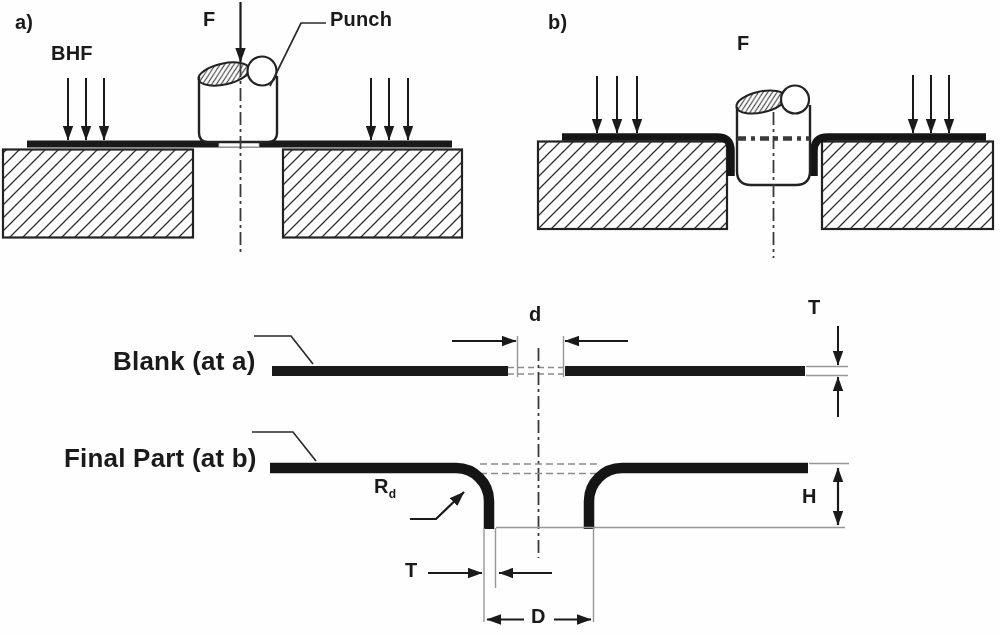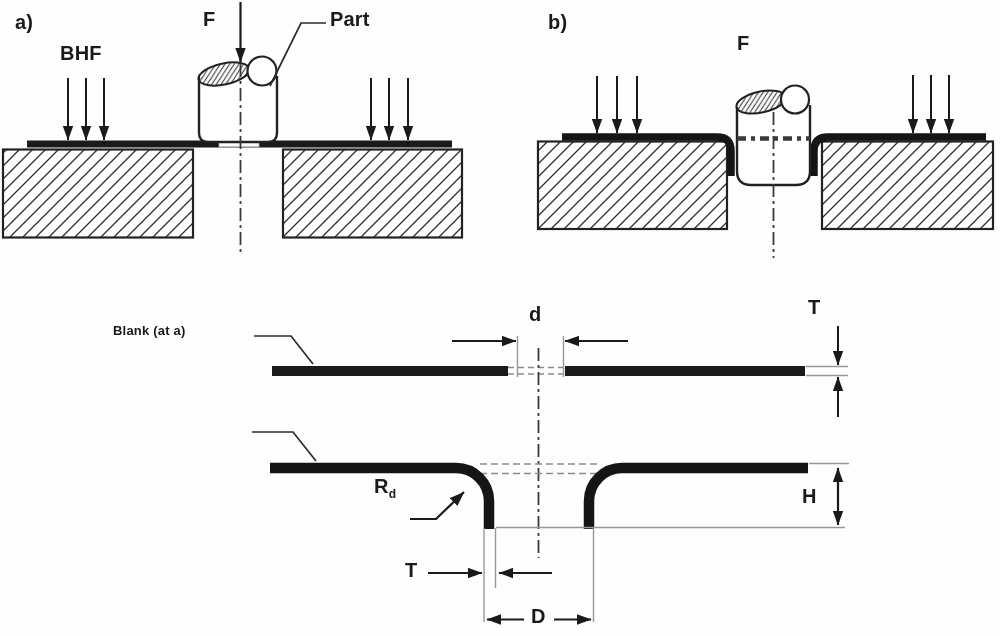--- a/index.html
+++ b/index.html
@@ -5,21 +5,21 @@
   html,body{margin:0;padding:0;background:#fff;}
   .canvas{
     position:relative;width:1000px;height:636px;background:#fefefe;
     font-family:"Liberation Sans","DejaVu Sans",sans-serif;overflow:hidden;
   }
   .canvas svg{position:absolute;left:0;top:0;}
   .lbl{
     position:absolute;color:#1a1a1a;font-weight:700;font-size:20px;
     line-height:1;white-space:nowrap;letter-spacing:0.2px;
   }
-  .lbl.small{font-size:13px;}
+  .lbl.small{font-size:26px;margin-top:24px;}
   .sub{font-size:12px;vertical-align:-5px;font-weight:700;}
 </style>
 </head>
 <body>
 
 <div class="canvas">
 
   <svg width="1000" height="636" viewBox="0 0 1000 636">
     <defs>
       <marker id="ah" viewBox="0 0 14 10" refX="13.5" refY="5" markerWidth="15" markerHeight="11" orient="auto-start-reverse" markerUnits="userSpaceOnUse">
@@ -155,27 +155,28 @@
       <g stroke="#1a1a1a" stroke-width="2">
         <line x1="428" y1="573" x2="482" y2="573" marker-end="url(#ah)"></line>
         <line x1="552" y1="573" x2="499" y2="573" marker-end="url(#ah)"></line>
       </g>
 
       <path d="M410,519 H436 L464,492" fill="none" stroke="#1a1a1a" stroke-width="2.2" marker-end="url(#ah)"></path>
     </g>
   </svg>
 
   <div class="lbl" style="left:15px;top:12px;">a)</div>
-  <div class="lbl" style="left:60px;top:43px;">BHF</div>
+  <div class="lbl" style="left:51px;top:43px;">BHF</div>
   <div class="lbl" style="left:203px;top:9px;">F</div>
-  <div class="lbl" style="left:330px;top:9px;">Part</div>
+  <div class="lbl" style="left:330px;top:9px;">Punch</div>
   <div class="lbl" style="left:548px;top:12px;">b)</div>
   <div class="lbl" style="left:737px;top:33px;">F</div>
 
   <div class="lbl small" style="left:113px;top:324px;">Blank (at a)</div>
+  <div class="lbl small" style="left:64px;top:421px;">Final Part (at b)</div>
 
   <div class="lbl" style="left:529px;top:304px;">d</div>
   <div class="lbl" style="left:808px;top:297px;">T</div>
 
   <div class="lbl" style="left:374px;top:476px;">
     <span>R</span><span class="sub">d</span>
   </div>
 
   <div class="lbl" style="left:405px;top:560px;">T</div>
   <div class="lbl" style="left:531px;top:606px;">D</div>

